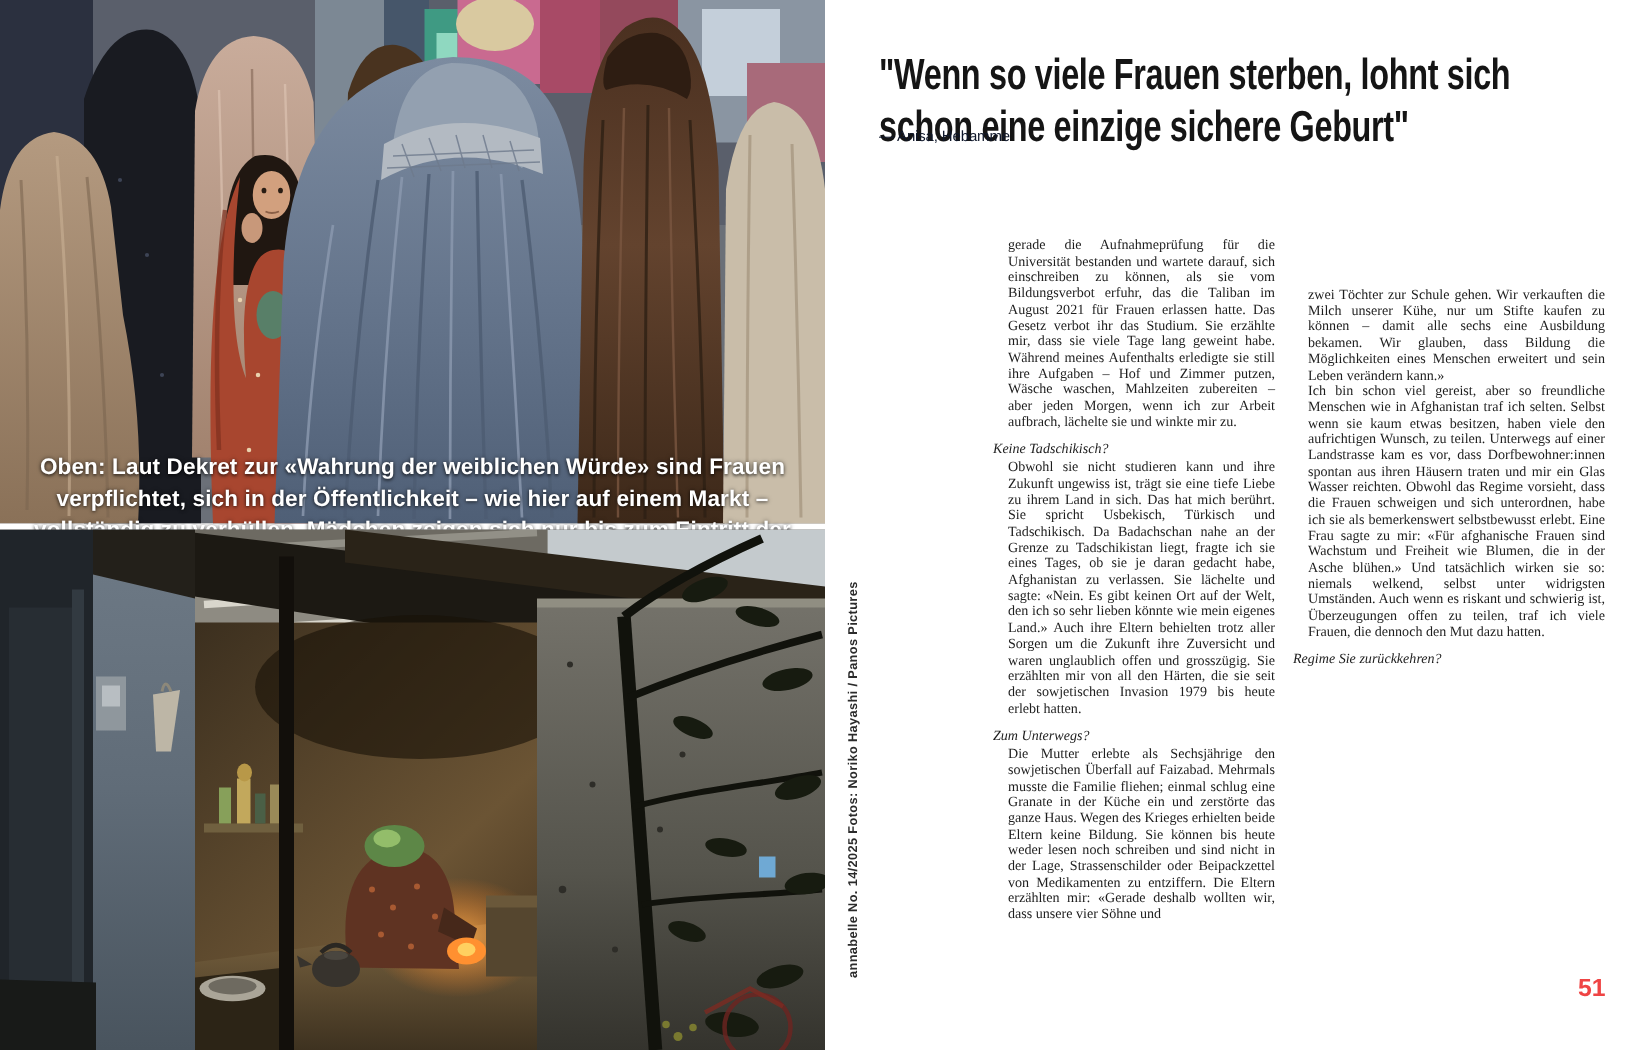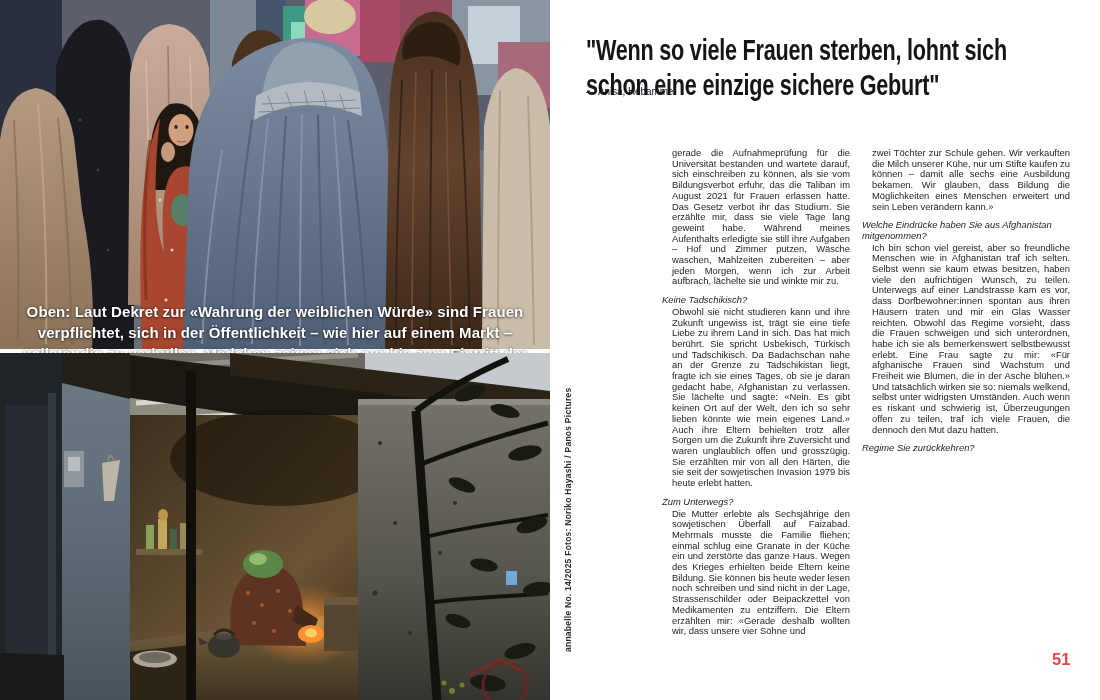--- a/index.html
+++ b/index.html
@@ -17,25 +17,25 @@
   
   .credit{position:absolute;left:563px;top:652px;transform:rotate(-90deg);transform-origin:0 0;
           white-space:nowrap;font-size:8.5px;font-weight:bold;color:#2b2b2b;letter-spacing:.25px;}
   
   .headline{position:absolute;left:586px;top:14px;width:640px;
             font-size:29px;line-height:35px;font-weight:bold;color:#151515;
             letter-spacing:-.3px;transform:scaleX(.745);transform-origin:0 0;}
   .attribution{position:absolute;left:586px;top:86px;font-size:10px;font-weight:normal;
                color:#0f172a;letter-spacing:-.1px;}
   
-  .col{position:absolute;top:148px;font-family:Liberation Sans, sans-serif;
+  .col{position:absolute;top:159px;font-family:Liberation Serif, serif;
        font-size:9.4px;line-height:10.7px;color:#1d1d1d;text-align:justify;
        -webkit-hyphens:auto;hyphens:auto;}
   .col1{left:662px;width:188px;}
-  .col2{left:862px;width:208px;}
+  .col2{left:862px;width:208px;margin-top:33px;}
   .col p{margin:0;}
   .qa-question{font-style:italic;margin:8px 0 1px 0 !important;text-align:left;}
   .qa-answer{padding-left:10px;}
   
   .page-number{position:absolute;left:1052px;top:650px;font-size:16.5px;font-weight:bold;color:#ef4444;}
 </style>
 </head>
 <body>
 
 <div class="spread">
@@ -314,20 +314,19 @@
   <div class="col col1">
     <p class="qa-answer">gerade die Aufnahmeprüfung für die Universität bestanden und wartete darauf, sich einschreiben zu können, als sie vom Bildungsverbot erfuhr, das die Taliban im August 2021 für Frauen erlassen hatte. Das Gesetz verbot ihr das Studium. Sie erzählte mir, dass sie viele Tage lang geweint habe. Während meines Aufenthalts erledigte sie still ihre Aufgaben – Hof und Zimmer putzen, Wäsche waschen, Mahlzeiten zubereiten – aber jeden Morgen, wenn ich zur Arbeit aufbrach, lächelte sie und winkte mir zu.</p>
     <p class="qa-question">Keine Tadschikisch?</p>
     <p class="qa-answer">Obwohl sie nicht studieren kann und ihre Zukunft ungewiss ist, trägt sie eine tiefe Liebe zu ihrem Land in sich. Das hat mich berührt. Sie spricht Usbekisch, Türkisch und Tadschikisch. Da Badachschan nahe an der Grenze zu Tadschikistan liegt, fragte ich sie eines Tages, ob sie je daran gedacht habe, Afghanistan zu verlassen. Sie lächelte und sagte: «Nein. Es gibt keinen Ort auf der Welt, den ich so sehr lieben könnte wie mein eigenes Land.» Auch ihre Eltern behielten trotz aller Sorgen um die Zukunft ihre Zuversicht und waren unglaublich offen und grosszügig. Sie erzählten mir von all den Härten, die sie seit der sowjetischen Invasion 1979 bis heute erlebt hatten.</p>
     <p class="qa-question">Zum Unterwegs?</p>
     <p class="qa-answer">Die Mutter erlebte als Sechsjährige den sowjetischen Überfall auf Faizabad. Mehrmals musste die Familie fliehen; einmal schlug eine Granate in der Küche ein und zerstörte das ganze Haus. Wegen des Krieges erhielten beide Eltern keine Bildung. Sie können bis heute weder lesen noch schreiben und sind nicht in der Lage, Strassenschilder oder Beipackzettel von Medikamenten zu entziffern. Die Eltern erzählten mir: «Gerade deshalb wollten wir, dass unsere vier Söhne und</p>
   </div>
 
   <div class="col col2">
     <p class="qa-answer">zwei Töchter zur Schule gehen. Wir verkauften die Milch unserer Kühe, nur um Stifte kaufen zu können – damit alle sechs eine Ausbildung bekamen. Wir glauben, dass Bildung die Möglichkeiten eines Menschen erweitert und sein Leben verändern kann.»</p>
-    <p class="qa-question">Welche Eindrücke haben Sie aus Afghanistan mitgenommen?</p>
     <p class="qa-answer">Ich bin schon viel gereist, aber so freundliche Menschen wie in Afghanistan traf ich selten. Selbst wenn sie kaum etwas besitzen, haben viele den aufrichtigen Wunsch, zu teilen. Unterwegs auf einer Landstrasse kam es vor, dass Dorfbewohner:innen spontan aus ihren Häusern traten und mir ein Glas Wasser reichten. Obwohl das Regime vorsieht, dass die Frauen schweigen und sich unterordnen, habe ich sie als bemerkenswert selbstbewusst erlebt. Eine Frau sagte zu mir: «Für afghanische Frauen sind Wachstum und Freiheit wie Blumen, die in der Asche blühen.» Und tatsächlich wirken sie so: niemals welkend, selbst unter widrigsten Umständen. Auch wenn es riskant und schwierig ist, Überzeugungen offen zu teilen, traf ich viele Frauen, die dennoch den Mut dazu hatten.</p>
     <p class="qa-question">Regime Sie zurückkehren?</p>
   </div>
 
   <div class="page-number">51</div>
 
 </div>
 
 </body></html>

